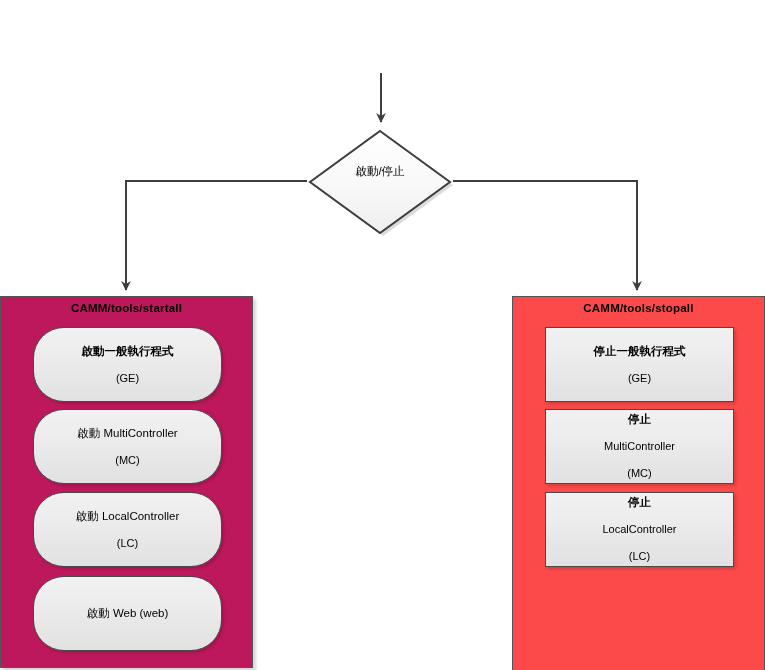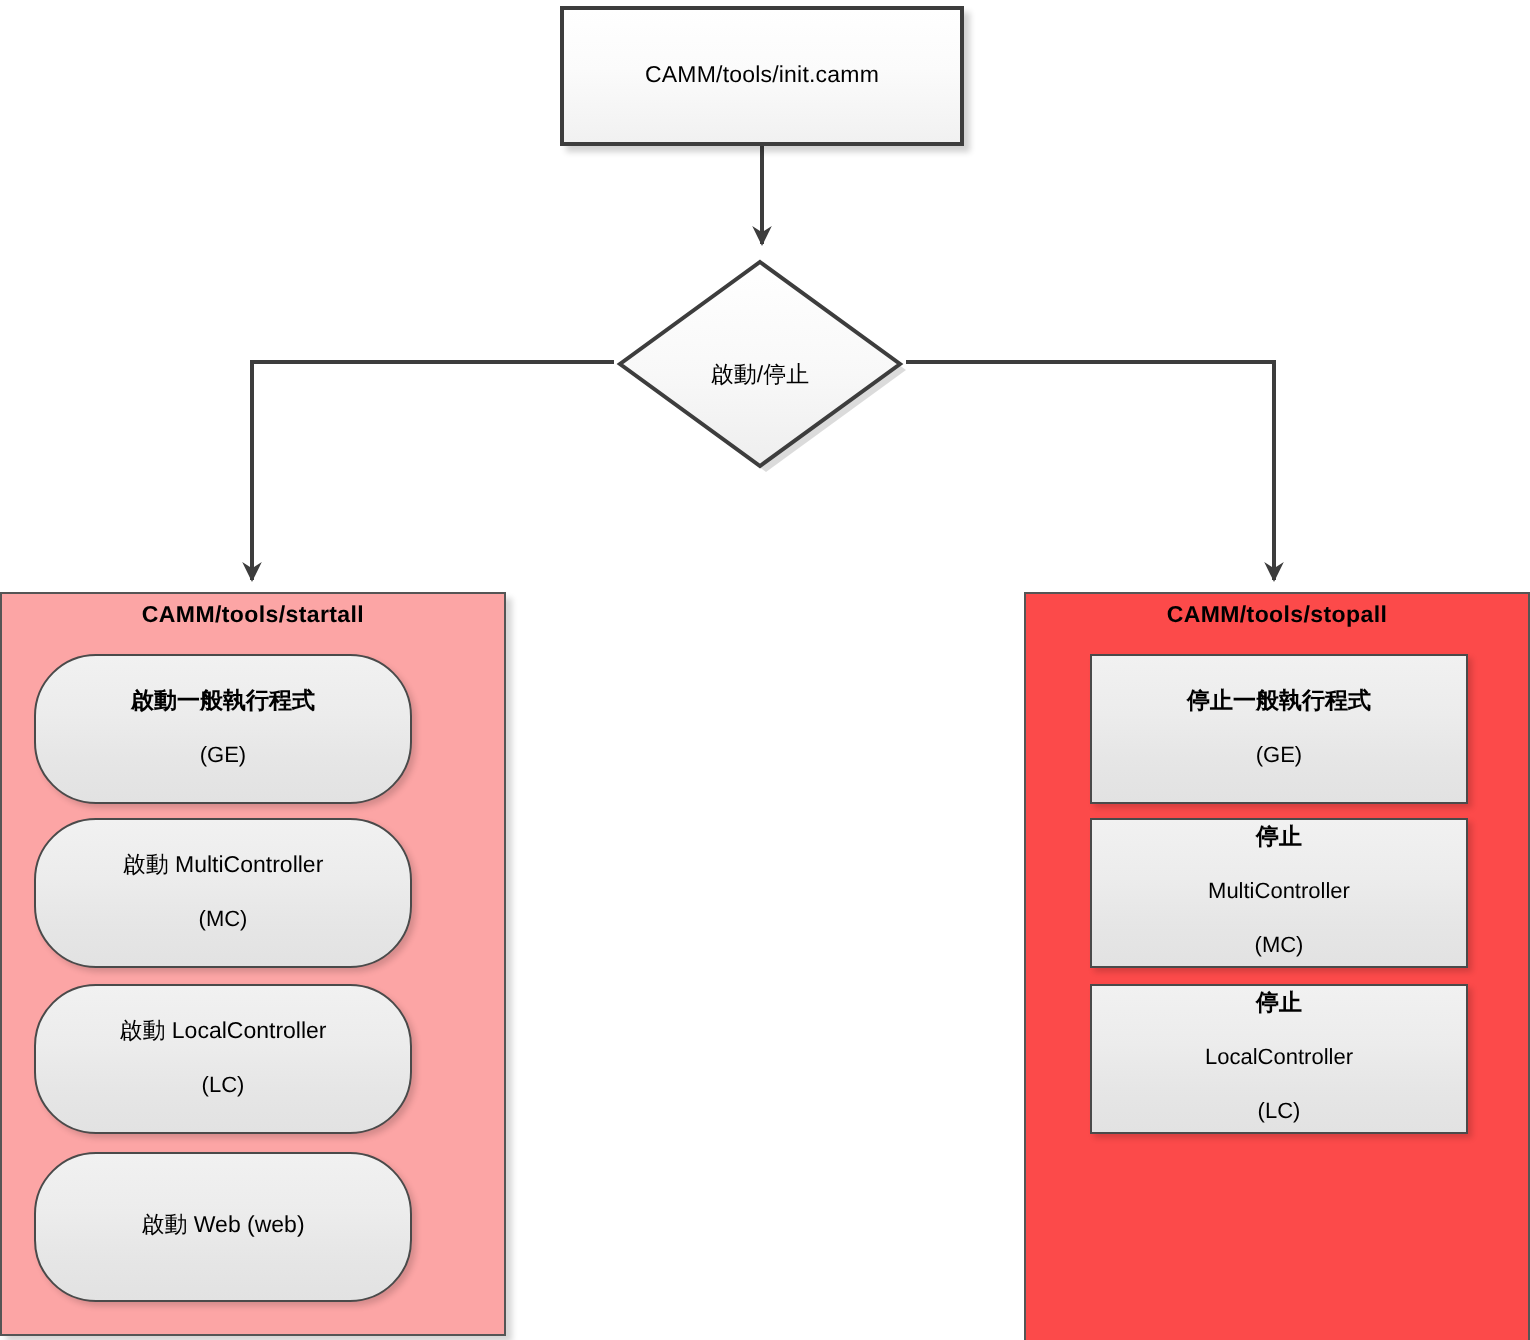--- a/index.html
+++ b/index.html
@@ -57,40 +57,40 @@
   #decision {
     position: absolute;
     left: 307px;
     top: 128px;
     width: 146px;
     height: 108px;
   }
   #decision .dia-label {
     position: absolute;
     left: 0;
-    top: 52px;
+    top: 36px;
     width: 146px;
     text-align: center;
     font-size: 11.5px;
     white-space: nowrap;
   }
 
   
   .group {
     position: absolute;
     box-sizing: border-box;
     border: 1px solid #555555;
     box-shadow: 3px 3px 3px rgba(0,0,0,0.16);
   }
   #group-start {
     left: 0px;
     top: 296px;
     width: 253px;
     height: 372px;
-    background: #fca5a5;
+    background: #be185d;
   }
   #group-stop {
     left: 512px;
     top: 296px;
     width: 253px;
     height: 429px;
     background: #fc4a4a;
   }
   .group-title {
     position: absolute;
@@ -112,21 +112,21 @@
     height: 75px;
     left: 32px;
     border: 1px solid #4a4a4a;
     background: linear-gradient(to bottom, #f1f1f1 0%, #ececec 40%, #e6e6e6 70%, #e2e2e2 100%);
     box-shadow: 2px 2px 3px rgba(0,0,0,0.16);
     display: flex;
     flex-direction: column;
     align-items: center;
     justify-content: center;
   }
-  #group-start .card { left: 16px; border-radius: 31px; }
+  #group-start .card { left: 32px; border-radius: 31px; }
   #group-stop  .card { left: 32px; }
   .card.r1 { top: 30px; }
   .card.r2 { top: 112px; }
   .card.r3 { top: 195px; }
   .card.r4 { top: 279px; }
 
   .line1 {
     font-size: 11.5px;
     line-height: 15px;
     white-space: nowrap;
@@ -161,23 +161,20 @@
 
     <g>
       <path d="M453,181 L637,181 L637,290" stroke="#3d3d3d" stroke-width="2" fill="none" marker-end="url(#ah)"></path>
     </g>
 
     <g>
       <path d="M677,529 L733,529 L733,492" stroke="#3d3d3d" stroke-width="1.6" fill="none" marker-end="url(#ah)"></path>
     </g>
   </svg>
 
-  <div class="proc-box" id="root-box">
-    <span class="label">CAMM/tools/init.camm</span>
-  </div>
 
   <div id="decision">
     <svg width="146" height="108" viewBox="0 0 146 108" xmlns="http://www.w3.org/2000/svg">
       <defs>
         <linearGradient id="diaGrad" x1="0" y1="0" x2="0" y2="1">
           <stop offset="0%" stop-color="#ffffff"></stop>
           <stop offset="55%" stop-color="#f8f8f8"></stop>
           <stop offset="100%" stop-color="#eeeeee"></stop>
         </linearGradient>
       </defs>

